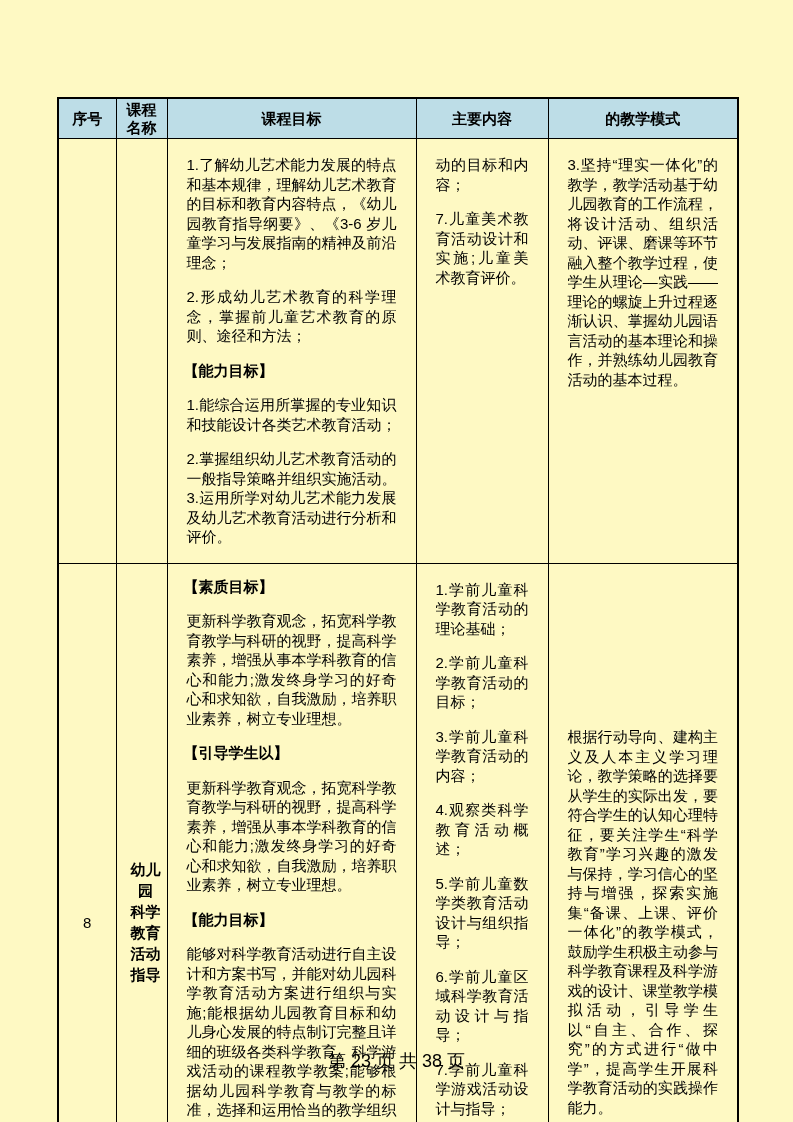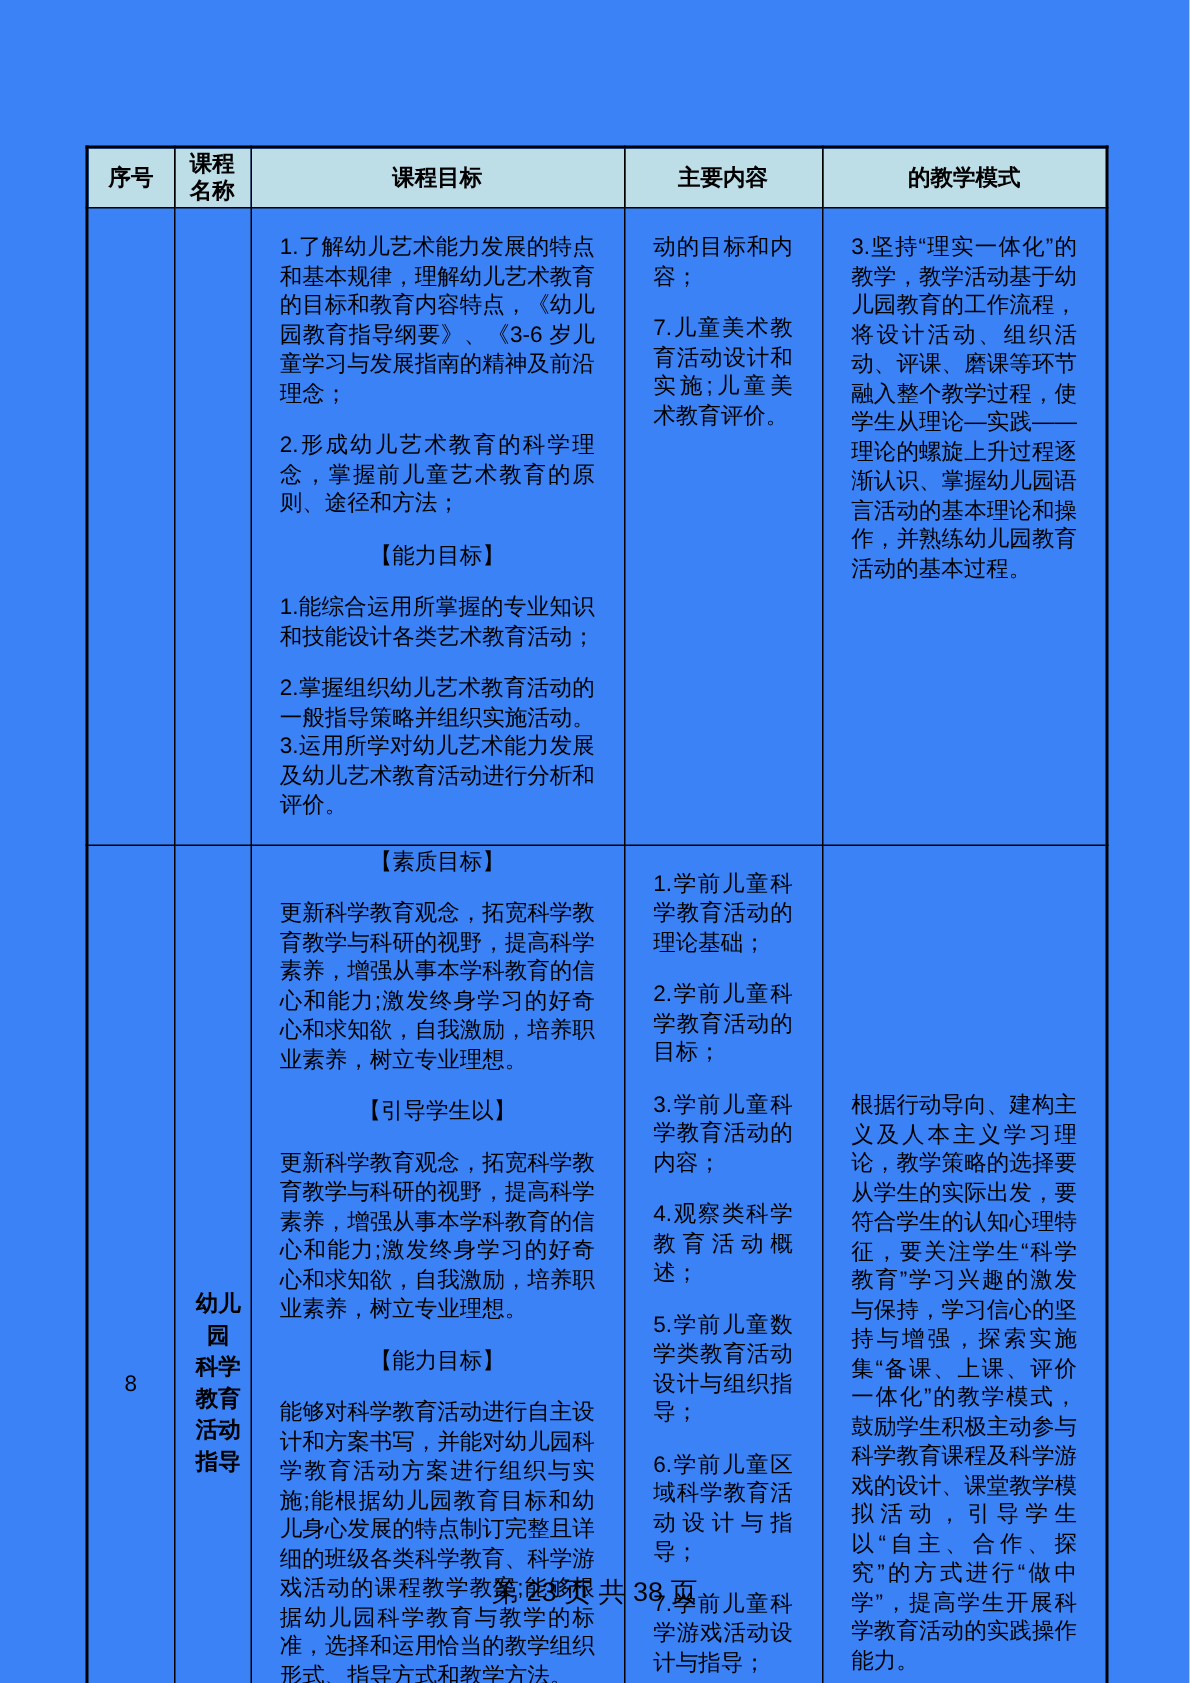--- a/index.html
+++ b/index.html
@@ -1,20 +1,20 @@
 <!DOCTYPE html>
 <html><head>
 <meta charset="utf-8">
 <style>
   html, body { margin: 0; padding: 0; background: #ffffff; }
   .page {
     position: relative;
     width: 793px;
     height: 1122px;
-    background: #3b82f6;
+    background: #fef9c3;
     font-family: "Liberation Sans", "DejaVu Sans", sans-serif;
     color: #000000;
     overflow: hidden;
   }
   table.course-table {
     position: absolute;
     left: 57px;
     top: 97px;
     width: 680px;
     border-collapse: collapse;
@@ -44,21 +44,21 @@
     vertical-align: middle;
   }
   td.name-cell {
     font-weight: bold;
     white-space: pre-line;
     line-height: 21px;
     padding-left: 12px;
   }
   td.v-mid { vertical-align: middle; }
   p.para { margin: 15px; text-align: justify; }
-  p.sect { margin: 0; font-weight: normal; text-align: center; }
+  p.sect { margin: 12px; font-weight: bold; text-align: left; }
   .footer {
     position: absolute;
     left: 0;
     top: 1052px;
     width: 793px;
     text-align: center;
     font-size: 18px;
     line-height: 18px;
   }
 </style>

